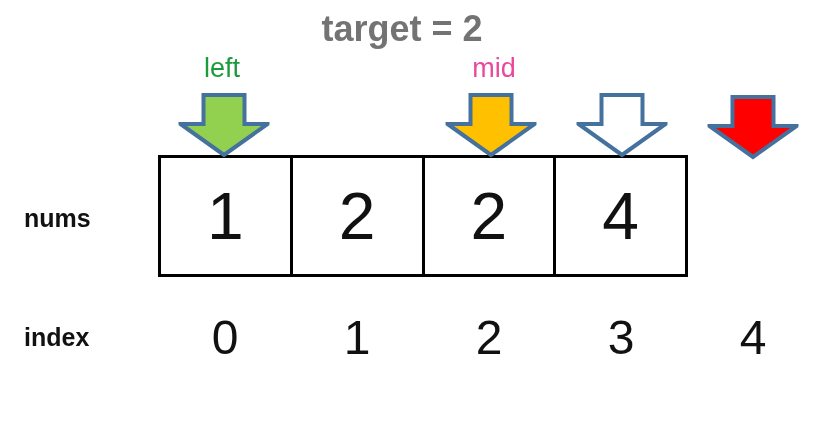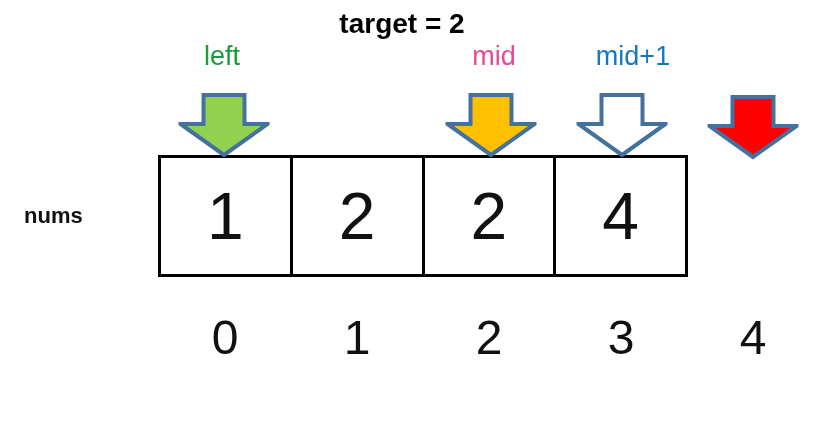--- a/index.html
+++ b/index.html
@@ -9,28 +9,28 @@
     height: 424px;
     background: #ffffff;
     font-family: "Liberation Sans", sans-serif;
     overflow: hidden;
   }
   .title {
     position: absolute;
     top: 8px;
     left: 402px;
     transform: translateX(-50%);
-    font-size: 28px;
+    font-size: 36px;
     font-weight: bold;
-    color: #000000;
+    color: #737373;
     white-space: nowrap;
   }
   .pointer-label {
     position: absolute;
-    top: 42px;
+    top: 54px;
     transform: translateX(-50%);
     font-size: 27px;
     white-space: nowrap;
     line-height: 1.1;
   }
   .lbl-left  { left: 222px; }
   .lbl-mid   { left: 494px; }
   .lbl-mid1  { left: 633px; }
   .lbl-right { left: 754px; }
   .pointer-arrow {
@@ -64,21 +64,21 @@
     justify-content: center;
     font-size: 66px;
     line-height: 1;
     color: #111111;
     border-left: 3px solid #000000;
   }
   .array-cell:first-child { border-left: none; }
   .row-label {
     position: absolute;
     left: 24px;
-    font-size: 22px;
+    font-size: 25px;
     font-weight: bold;
     color: #111111;
     line-height: 1.2;
   }
   .nums-label  { top: 203px; }
   .index-label { top: 322px; }
   .index-value {
     position: absolute;
     top: 314px;
     transform: translateX(-50%);
@@ -94,21 +94,20 @@
 </style>
 </head>
 <body>
 
 <div id="stage">
 
   <div class="title">target = 2</div>
 
   <div class="pointer-label lbl-left" style="color: rgb(27, 155, 60);">left</div>
   <div class="pointer-label lbl-mid" style="color: #ec4899;">mid</div>
-  <div class="pointer-label lbl-mid1" style="color: rgb(21, 119, 189);">mid+1</div>
 
   <svg class="pointer-arrow arr-left" viewBox="0 0 91 65">
     <polygon points="25,2 66,2 66,31 89,31 45.5,62 2,31 25,31" stroke-width="4" stroke-linejoin="miter" fill="#92d050" stroke="#44719e"></polygon>
   </svg>
   <svg class="pointer-arrow arr-mid" viewBox="0 0 91 65">
     <polygon points="25,2 66,2 66,31 89,31 45.5,62 2,31 25,31" stroke-width="4" stroke-linejoin="miter" fill="#ffc000" stroke="#44719e"></polygon>
   </svg>
   <svg class="pointer-arrow arr-mid1" viewBox="0 0 91 65">
     <polygon points="25,2 66,2 66,31 89,31 45.5,62 2,31 25,31" stroke-width="4" stroke-linejoin="miter" fill="#ffffff" stroke="#44719e"></polygon>
   </svg>
@@ -118,20 +117,21 @@
 
   <div class="row-label nums-label">nums</div>
 
   <div class="array-row">
     <div class="array-cell">1</div>
     <div class="array-cell">2</div>
     <div class="array-cell">2</div>
     <div class="array-cell">4</div>
   </div>
 
+  <div class="row-label index-label">index</div>
 
   <div class="index-value idx-0">0</div>
   <div class="index-value idx-1">1</div>
   <div class="index-value idx-2">2</div>
   <div class="index-value idx-3">3</div>
   <div class="index-value idx-4">4</div>
 
 </div>
 
 </body></html>

